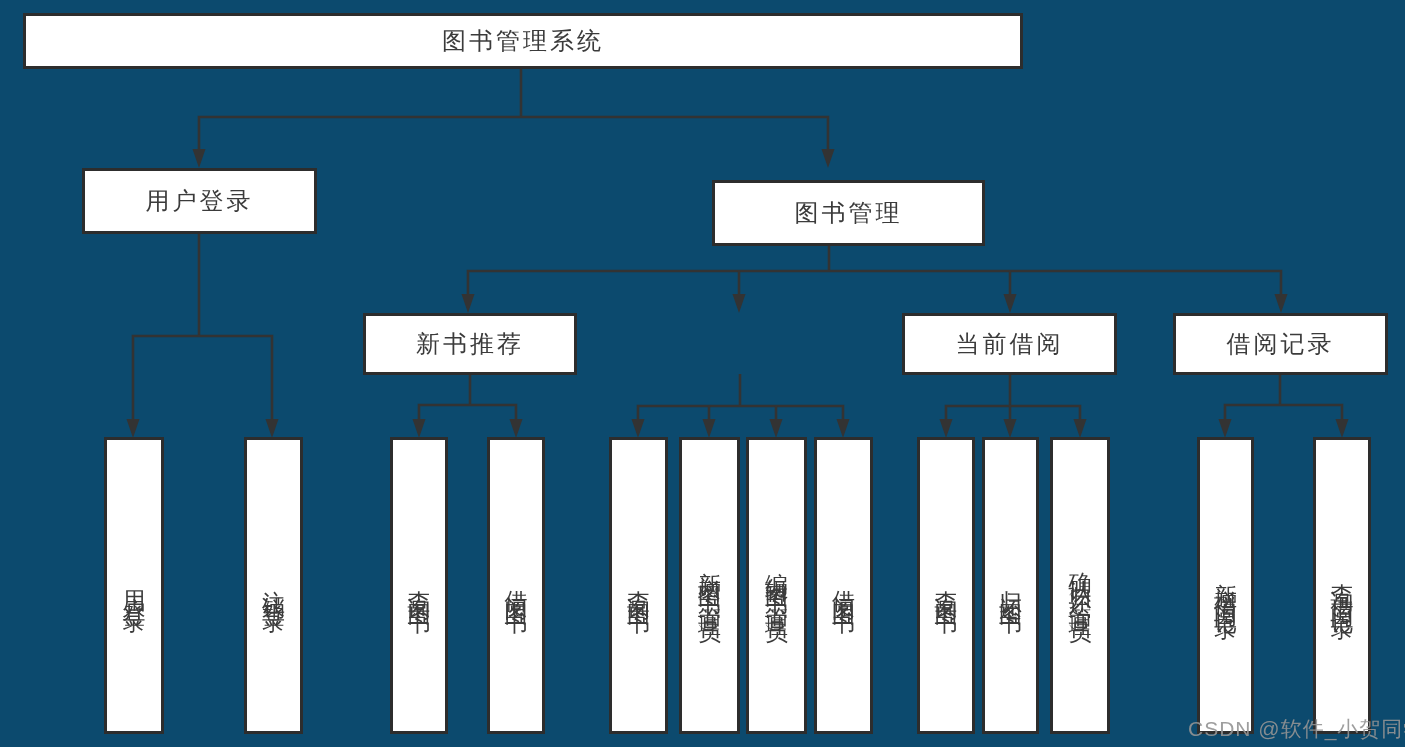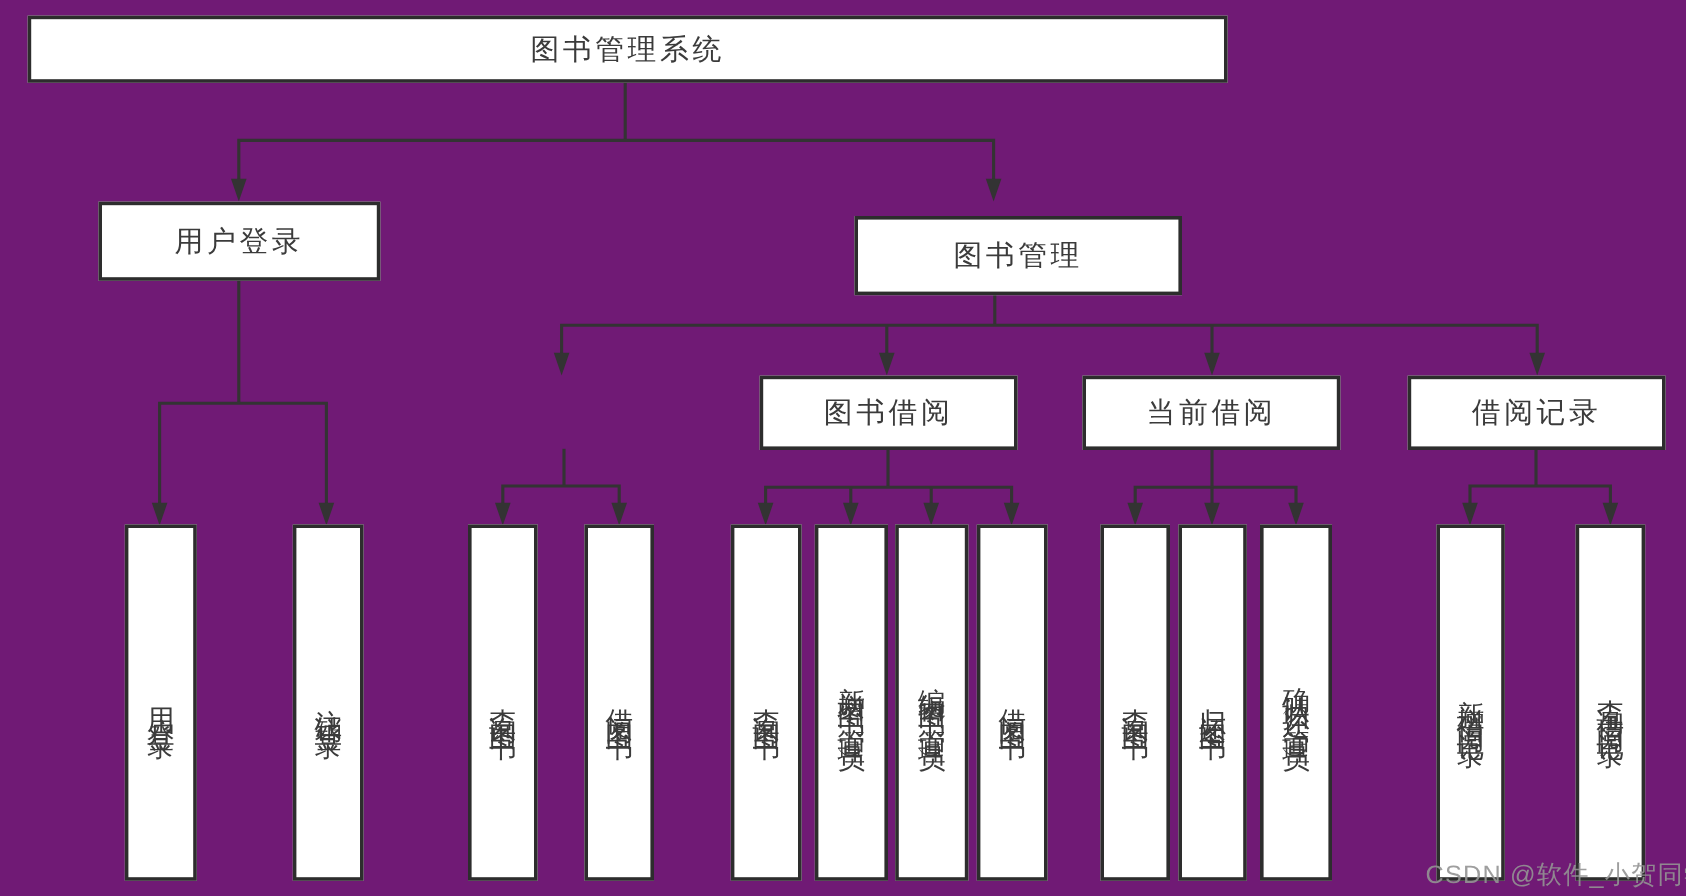--- a/index.html
+++ b/index.html
@@ -4,21 +4,21 @@
 <style>
   html, body {
     margin: 0;
     padding: 0;
     background: #ffffff;
   }
   #canvas {
     position: relative;
     width: 1405px;
     height: 747px;
-    background: #701a75;
+    background: #0c4a6e;
     font-family: "Liberation Sans", "DejaVu Sans", sans-serif;
     overflow: hidden;
   }
   #connectors {
     position: absolute;
     left: 0; top: 0;
     width: 1405px;
     height: 747px;
   }
   #connectors path {
@@ -145,22 +145,22 @@
     <span class="hlabel">图书管理系统</span>
   </div>
 
   <div class="box lvl1" id="n-user-login">
     <span class="hlabel">用户登录</span>
   </div>
   <div class="box lvl1" id="n-book-mgmt">
     <span class="hlabel">图书管理</span>
   </div>
 
-  <div class="box lvl2" id="n-book-borrow">
-    <span class="hlabel">图书借阅</span>
+  <div class="box lvl2" id="n-new-book">
+    <span class="hlabel">新书推荐</span>
   </div>
   <div class="box lvl2" id="n-borrow-records">
     <span class="hlabel">借阅记录</span>
   </div>
   <div class="box lvl2" id="n-current-borrow">
     <span class="hlabel">当前借阅</span>
   </div>
 
   <div class="box leaf" id="l-user-login">
     <span class="vlabel">用户登录</span>

